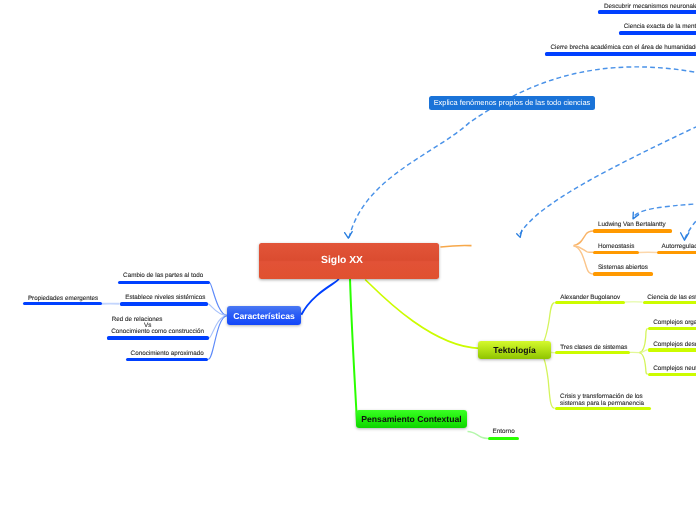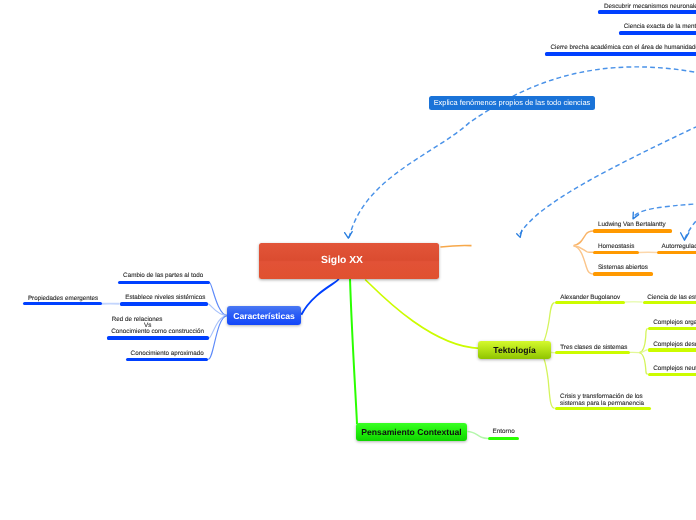--- a/index.html
+++ b/index.html
@@ -79,21 +79,21 @@
   <span>Características</span>
 </div>
 
 
 <div class="node" id="n-tekt" style="left:478px;top:341px;width:73px;height:18px;
             background:linear-gradient(180deg,#d5f92e 0%,#b6e318 45%,#8fc400 100%);
             box-shadow:0 1px 3px rgba(0,0,0,.3);color:#111;font-size:8.6px;">
   <span>Tektología</span>
 </div>
 
-<div class="node" id="n-ctx" style="left:356px;top:423px;width:111px;height:18px;
+<div class="node" id="n-ctx" style="left:356px;top:410px;width:111px;height:18px;
             background:linear-gradient(180deg,#3aff25 0%,#22f00d 45%,#0fd400 100%);
             box-shadow:0 1px 3px rgba(0,0,0,.3);color:#111;font-size:8.6px;">
   <span>Pensamiento Contextual</span>
 </div>
 
 <div class="node" id="n-expl" style="left:429.3px;top:95.6px;width:165.4px;height:14.3px;border-radius:2.5px;
             background:#1a73d8;color:#fff;font-size:7.45px;font-weight:normal;">
   <span>Explica fenómenos propios de las todo ciencias</span>
 </div>
 

